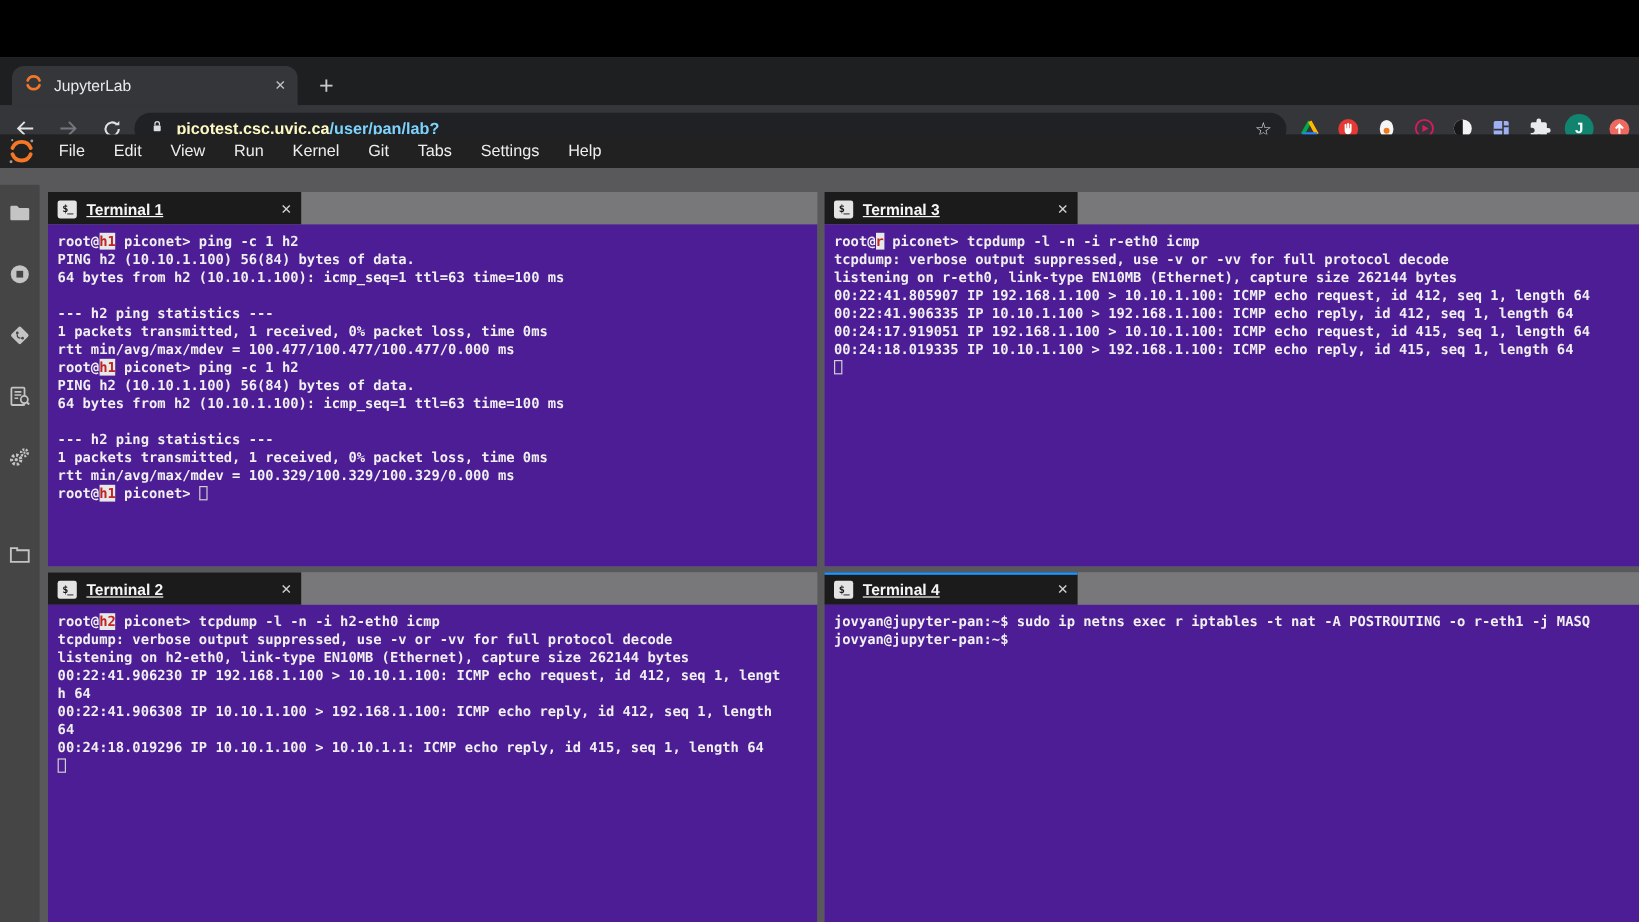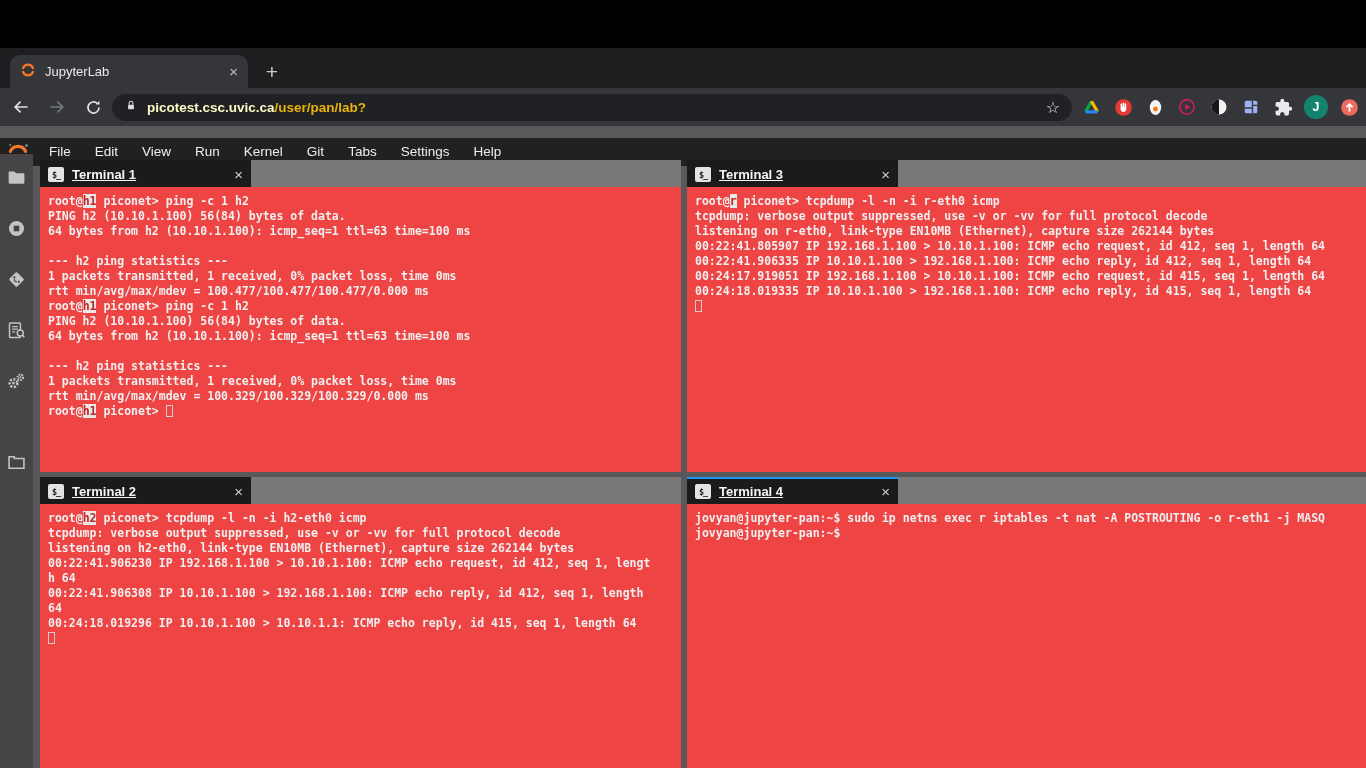--- a/index.html
+++ b/index.html
@@ -21,47 +21,47 @@
     font-size:21px; display:flex; align-items:center; justify-content:center; border-radius:50%;
   }
   .toolbar { position:absolute; left:0; top:40px; width:1366px; height:38px; background:#35363a; display:flex; align-items:center; }
   .navbtn { width:30px; height:30px; margin-left:6px; display:flex; align-items:center; justify-content:center; border-radius:50%; }
   .omnibox {
     position:absolute; left:112px; top:6px; width:960px; height:27px; background:#202124;
     border-radius:14px; display:flex; align-items:center; padding:0 12px; gap:9px;
   }
   .url { font-size:13.5px; white-space:pre; }
   .url .domain { color:#fef9c3; font-weight:bold; }
-  .url .path { color:#eab308; font-weight:bold; }
+  .url .path { color:#7dd3fc; font-weight:bold; }
   .omni-star { margin-left:auto; color:#dfe1e5; font-size:16px; }
   .extrow { position:absolute; right:6px; top:4px; height:30px; display:flex; align-items:center; gap:10px; }
   .ext { width:22px; height:22px; display:flex; align-items:center; justify-content:center; }
   .avatar { width:24px; height:24px; border-radius:50%; background:#12836f; color:#fff; font-size:12.5px; font-weight:bold; display:flex; align-items:center; justify-content:center; }
   
-  .menubar { position:absolute; left:0; top:90px; width:1366px; height:28px; background:#212121; display:flex; align-items:flex-end; }
+  .menubar { position:absolute; left:0; top:64px; width:1366px; height:28px; background:#212121; display:flex; align-items:center; }
   .jlogo { width:26px; height:24px; margin:0 6px 0 5px; display:flex; align-items:center; justify-content:center; }
   .menu-item { color:#eeeeee; font-size:13.5px; padding:0 12px; line-height:28px; }
   
   .sidebar { position:absolute; left:0; top:106px; width:33px; height:639px; background:#454545; display:flex; flex-direction:column; align-items:center; padding-top:12px; gap:29px; }
   .sideicon { width:22px; height:22px; display:flex; align-items:center; justify-content:center; }
   .sideicon.gap { margin-top:30px; }
   
   .panel { position:absolute; background:#78787a; }
   .tabbar { height:27px; background:#78787a; display:flex; }
   .jtab { width:211px; background:#1b1b1c; display:flex; align-items:center; padding:0 8px; gap:8px; border-top:2px solid transparent; }
   .jtab.active { border-top:2px solid #1e96ff; }
   .jtab-title { color:#f5f5f5; font-size:13px; font-weight:bold; flex:1;text-decoration:underline; }
   .jtab-close { color:#d0d0d0; font-size:15px; line-height:1; }
   .tbadge {
     width:16px; height:15px; background:#e4e4e4; color:#1b1b1c; border-radius:2px;
     font-family:"DejaVu Sans Mono", monospace; font-size:8.5px; font-weight:bold;
     display:flex; align-items:center; justify-content:center; letter-spacing:-1px;
   }
   .tcontent {
-    position:absolute; left:0; top:27px; right:0; bottom:0; background:#ef4444;
+    position:absolute; left:0; top:27px; right:0; bottom:0; background:#4c1d95;
     padding:7px 8px; overflow:hidden;
     font-family:"DejaVu Sans Mono", monospace; font-size:11.5px; font-weight:bold;
     line-height:15px; color:#efefef;
   }
   .tline { white-space:pre; height:15px; }
   .thost { background:#e8e8e8; color:#c22323; }
   .tcursor { display:inline-block; width:7px; height:12px; border:1px solid #cfcfcf; vertical-align:-2px; }
   
   .statusbar {
     position:absolute; left:0; top:745px; width:1366px; height:23px; background:#3f4043;

